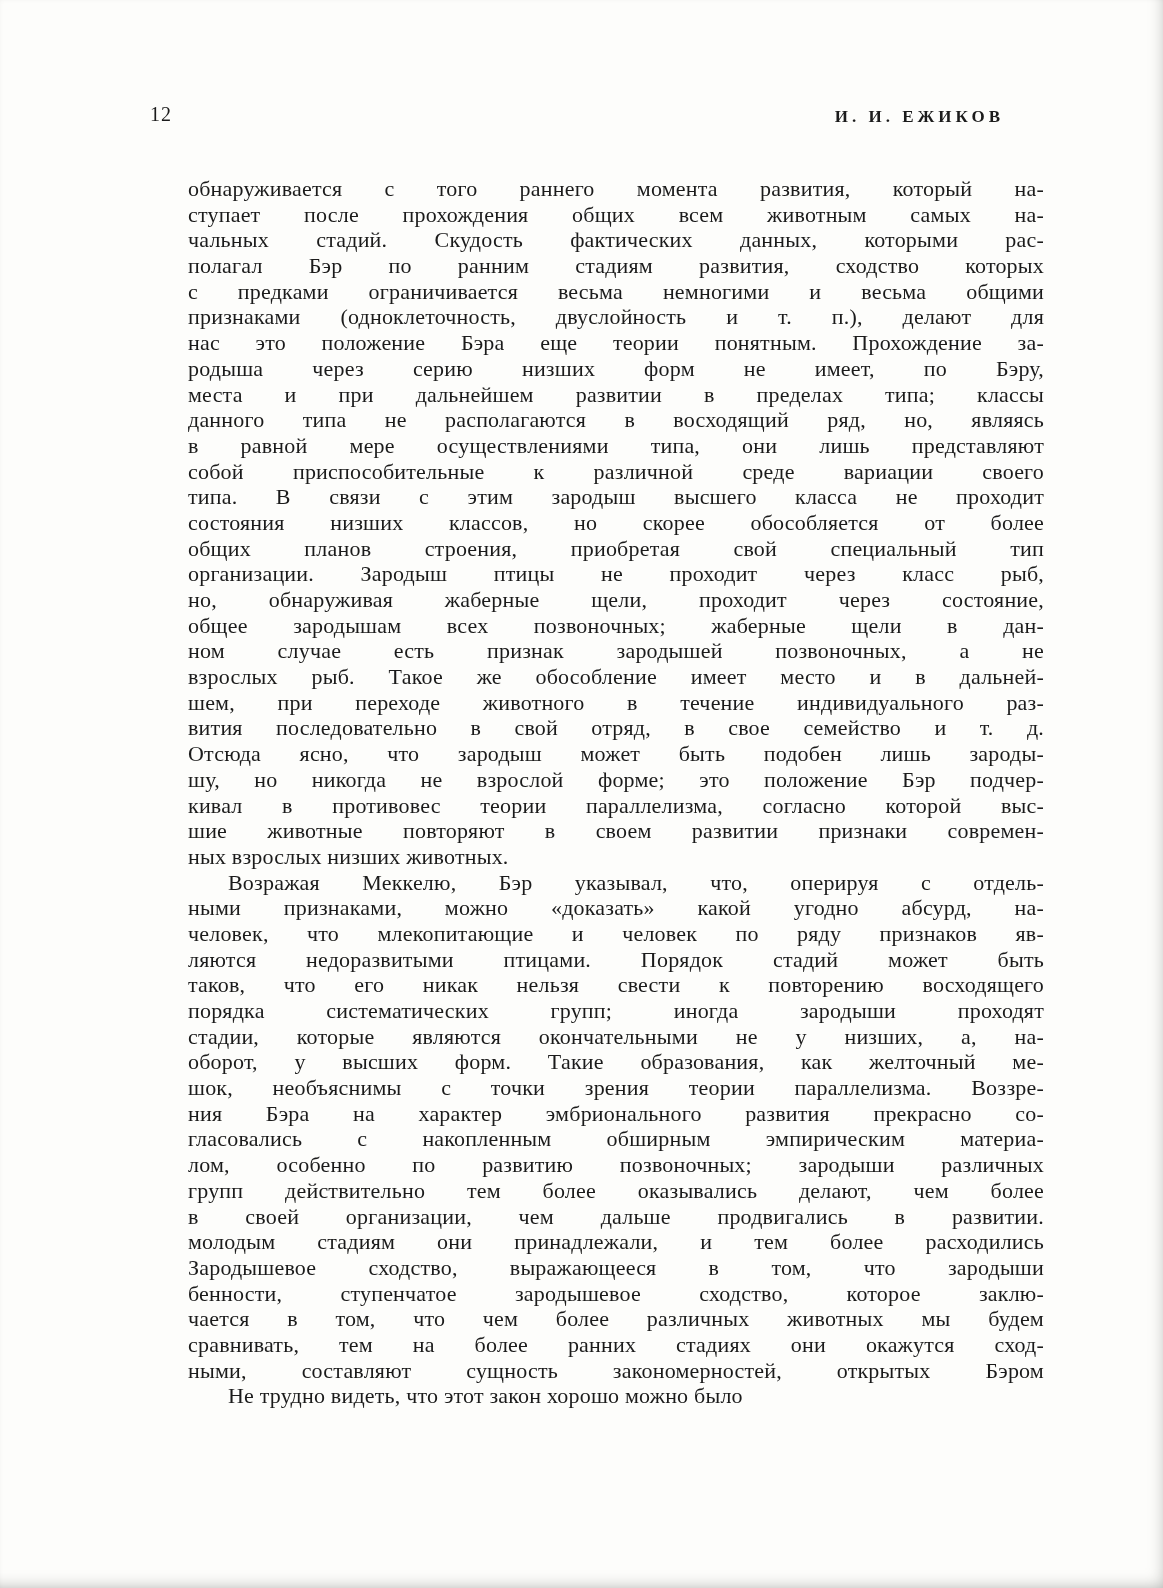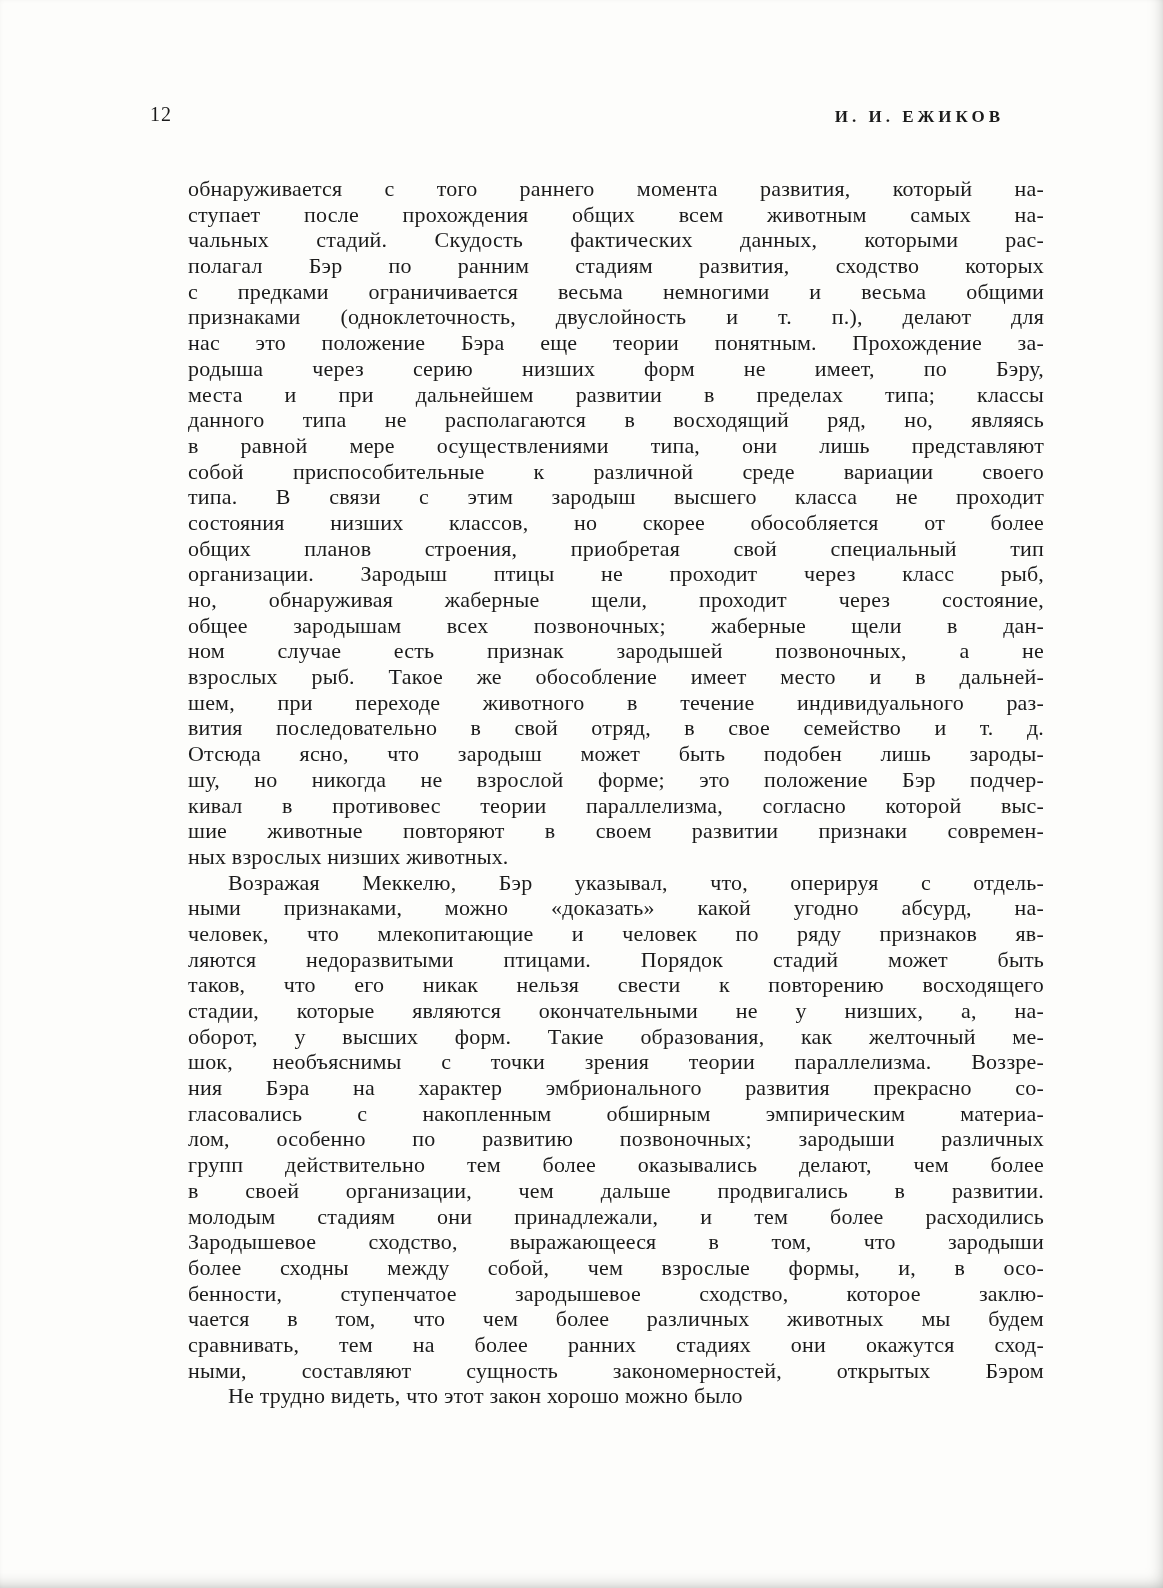--- a/index.html
+++ b/index.html
@@ -104,31 +104,31 @@
         <div class="line">кивал в противовес теории параллелизма, согласно которой выс-</div>
         <div class="line">шие животные повторяют в своем развитии признаки современ-</div>
         <div class="line last">ных взрослых низших животных.</div>
       </div>
       <div class="paragraph">
         <div class="line first-indent">Возражая Меккелю, Бэр указывал, что, оперируя с отдель-</div>
         <div class="line">ными признаками, можно «доказать» какой угодно абсурд, на-</div>
         <div class="line">человек, что млекопитающие и человек по ряду признаков яв-</div>
         <div class="line">ляются недоразвитыми птицами. Порядок стадий может быть</div>
         <div class="line">таков, что его никак нельзя свести к повторению восходящего</div>
+        <div class="line">порядка систематических групп; иногда зародыши проходят</div>
         <div class="line">стадии, которые являются окончательными не у низших, а, на-</div>
         <div class="line">оборот, у высших форм. Такие образования, как желточный ме-</div>
         <div class="line">шок, необъяснимы с точки зрения теории параллелизма. Воззре-</div>
         <div class="line">ния Бэра на характер эмбрионального развития прекрасно со-</div>
         <div class="line">гласовались с накопленным обширным эмпирическим материа-</div>
         <div class="line">лом, особенно по развитию позвоночных; зародыши различных</div>
         <div class="line">групп действительно тем более оказывались делают, чем более</div>
         <div class="line">в своей организации, чем дальше продвигались в развитии.</div>
         <div class="line">молодым стадиям они принадлежали, и тем более расходились</div>
         <div class="line">Зародышевое сходство, выражающееся в том, что зародыши</div>
-        <div class="line">более сходны между собой, чем взрослые формы, и, в осо-</div>
         <div class="line">бенности, ступенчатое зародышевое сходство, которое заклю-</div>
         <div class="line">чается в том, что чем более различных животных мы будем</div>
         <div class="line">сравнивать, тем на более ранних стадиях они окажутся сход-</div>
         <div class="line">ными, составляют сущность закономерностей, открытых Бэром</div>
       </div>
       <div class="paragraph">
         <div class="line last first-indent">Не трудно видеть, что этот закон хорошо можно было</div>
       </div>
     </div>
 </div>

